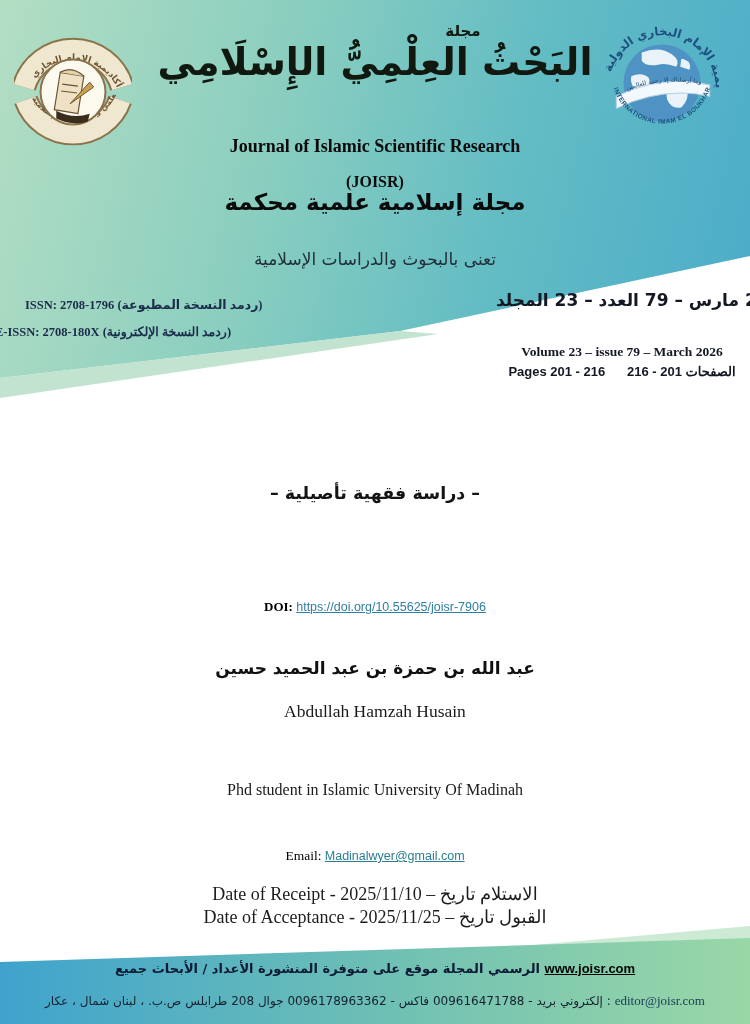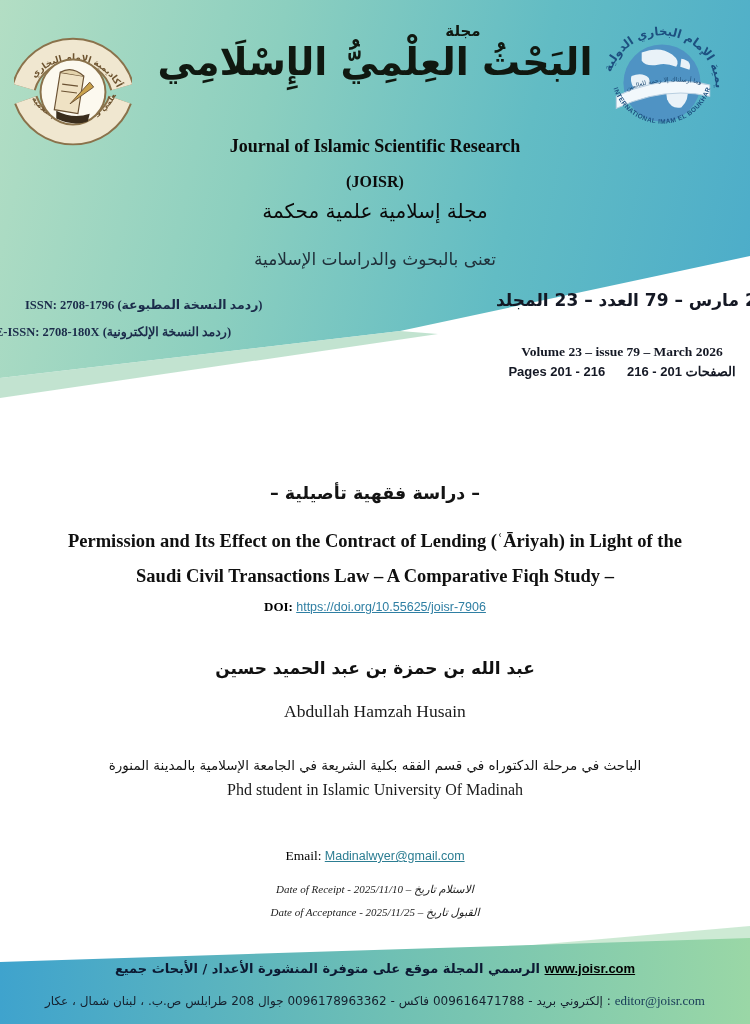--- a/index.html
+++ b/index.html
@@ -21,21 +21,21 @@
   .footer-wedge{position:absolute;inset:0;background:rgba(156,214,170,.5);
     clip-path:polygon(40px 988px,750px 926px,750px 943px,0 995px);}
   .footer-bg{position:absolute;inset:0;
     background:linear-gradient(90deg,#3fa3cd 0%,#6fc0b4 52%,#9ad7a6 100%);
     clip-path:polygon(0 962px,750px 938px,750px 1024px,0 1024px);}
 
   .callig-small{top:22px;font-size:15px;font-weight:bold;color:#101810;}
   .callig-main{top:40px;font-size:38px;font-weight:bold;color:#101810;letter-spacing:1px;}
   .jname{top:136px;font-size:18px;font-weight:bold;color:#0b0b0b;}
   .jabbr{top:173px;font-size:16px;font-weight:bold;color:#0b0b0b;}
-  .jtag{top:199px;font-size:20px;font-weight:normal;color:#0a0a0a;}
+  .jtag{top:189px;font-size:23px;font-weight:bold;color:#0a0a0a;}
   .jdesc{top:249px;font-size:17px;color:#20303a;}
 
   .issn-block{top:297px;left:-5px;font-weight:bold;font-size:12.5px;color:#1b2b4a;
     font-family:"Liberation Serif","DejaVu Sans",serif;}
   .issn-block .line{direction:ltr;white-space:nowrap;margin-bottom:11px;}
   .issn-block .l1{padding-left:30px;}
 
   .vol-block{top:288px;right:2px;width:252px;text-align:center;font-weight:bold;
     color:#141824;line-height:1.5;}
   .vol-ar{font-size:17px;font-family:"DejaVu Sans",sans-serif;direction:ltr;white-space:nowrap;}
@@ -51,21 +51,21 @@
   a.doi-link{color:#2f7fa3;text-decoration:underline;font-family:"Liberation Sans","DejaVu Sans",sans-serif;font-size:12.5px;}
 
   .author-ar{top:658px;font-size:17px;font-weight:bold;color:#101010;}
   .author-en{top:701px;font-size:17.5px;color:#1a1a1a;}
   .affil-ar{top:757px;font-size:13.5px;color:#141414;}
   .affil-en{top:781px;font-size:16px;color:#1a1a1a;}
 
   .email-line{top:848px;font-size:13.5px;color:#000;}
   a.email-link{color:#2c7d92;text-decoration:underline;font-family:"Liberation Sans","DejaVu Sans",sans-serif;font-size:12.5px;}
 
-  .date-line{font-size:11px;color:#1c1c1c;direction:ltr;font-style:italic;}
+  .date-line{font-size:18px;color:#1c1c1c;direction:ltr;}
   .d1{top:883px;} .d2{top:906px;}
 
   .f-line{direction:ltr;font-family:"DejaVu Sans",sans-serif;white-space:nowrap;}
   .f1{top:961px;font-size:13px;font-weight:bold;color:#0c1a33;}
   .f2{top:993px;font-size:12px;color:#15202e;}
   a.site-link{color:#000000;text-decoration:underline;font-weight:bold;
     font-family:"Liberation Sans","DejaVu Sans",sans-serif;}
   a.footer-email{color:#173a57;text-decoration:none;font-family:"Liberation Serif",serif;font-size:13px;}
 
   .logo{position:absolute;}
@@ -148,33 +148,28 @@
     <div class="line"><span dir="auto" style="unicode-bidi: isolate;">E-ISSN: 2708-180X</span> <span dir="auto" style="unicode-bidi: isolate; font-family: Liberation Serif, serif;">(ردمد النسخة الإلكترونية)</span></div>
   </div>
 
   <div class="abs vol-block">
     <div class="vol-ar"><span dir="auto" style="unicode-bidi: isolate;">المجلد</span> <span dir="auto" style="unicode-bidi: isolate;">23</span> <span dir="auto" style="unicode-bidi: isolate;">–</span> <span dir="auto" style="unicode-bidi: isolate;">العدد</span> <span dir="auto" style="unicode-bidi: isolate;">79</span> <span dir="auto" style="unicode-bidi: isolate;">–</span> <span dir="auto" style="unicode-bidi: isolate;">مارس</span> <span dir="auto" style="unicode-bidi: isolate;">2026</span></div>
     <div class="vol-en en">Volume 23 – issue 79 – March 2026</div>
     <div class="vol-pages"><span dir="auto" style="unicode-bidi: isolate;">Pages 201 - 216</span> <span dir="auto" style="unicode-bidi: isolate;">&nbsp;&nbsp;&nbsp;&nbsp;</span> <span dir="auto" style="unicode-bidi: isolate;">216</span> <span dir="auto" style="unicode-bidi: isolate;">-</span> <span dir="auto" style="unicode-bidi: isolate;">201</span> <span dir="auto" style="unicode-bidi: isolate;">الصفحات</span></div>
   </div>
 
   <div class="abs ctr subtitle-ar ar" dir="rtl">–  دراسة فقهية تأصيلية  –</div>
-  <div class="abs ctr title-en en">
-    <div>Permission and Its Effect on the Contract of Lending (ʿĀriyah) in Light of the</div>
-    <div>Saudi Civil Transactions Law – A Comparative Fiqh Study –</div>
-  </div>
 
   <div class="abs ctr doi-line">
     <span class="lbl en">DOI:</span>
     <a class="doi-link" href="#">https://doi.org/10.55625/joisr-7906</a>
   </div>
 
   <div class="abs ctr author-ar ar" dir="rtl">عبد الله بن حمزة بن عبد الحميد حسين</div>
   <div class="abs ctr author-en en">Abdullah Hamzah Husain</div>
-  <div class="abs ctr affil-ar ar" dir="rtl">الباحث في مرحلة الدكتوراه في قسم الفقه بكلية الشريعة في الجامعة الإسلامية بالمدينة المنورة</div>
   <div class="abs ctr affil-en en">Phd student in Islamic University Of Madinah</div>
 
   <div class="abs ctr email-line">
     <span class="en">Email:</span>
     <a class="email-link" href="#">Madinalwyer@gmail.com</a>
   </div>
 
   <div class="abs ctr date-line d1 en"><span dir="auto" style="unicode-bidi: isolate;">Date of Receipt - 2025/11/10</span> <span dir="auto" style="unicode-bidi: isolate;">–</span> <span dir="auto" style="unicode-bidi: isolate;">تاريخ</span> <span dir="auto" style="unicode-bidi: isolate;">الاستلام</span></div>
   <div class="abs ctr date-line d2 en"><span dir="auto" style="unicode-bidi: isolate;">Date of Acceptance - 2025/11/25</span> <span dir="auto" style="unicode-bidi: isolate;">–</span> <span dir="auto" style="unicode-bidi: isolate;">تاريخ</span> <span dir="auto" style="unicode-bidi: isolate;">القبول</span></div>
 

